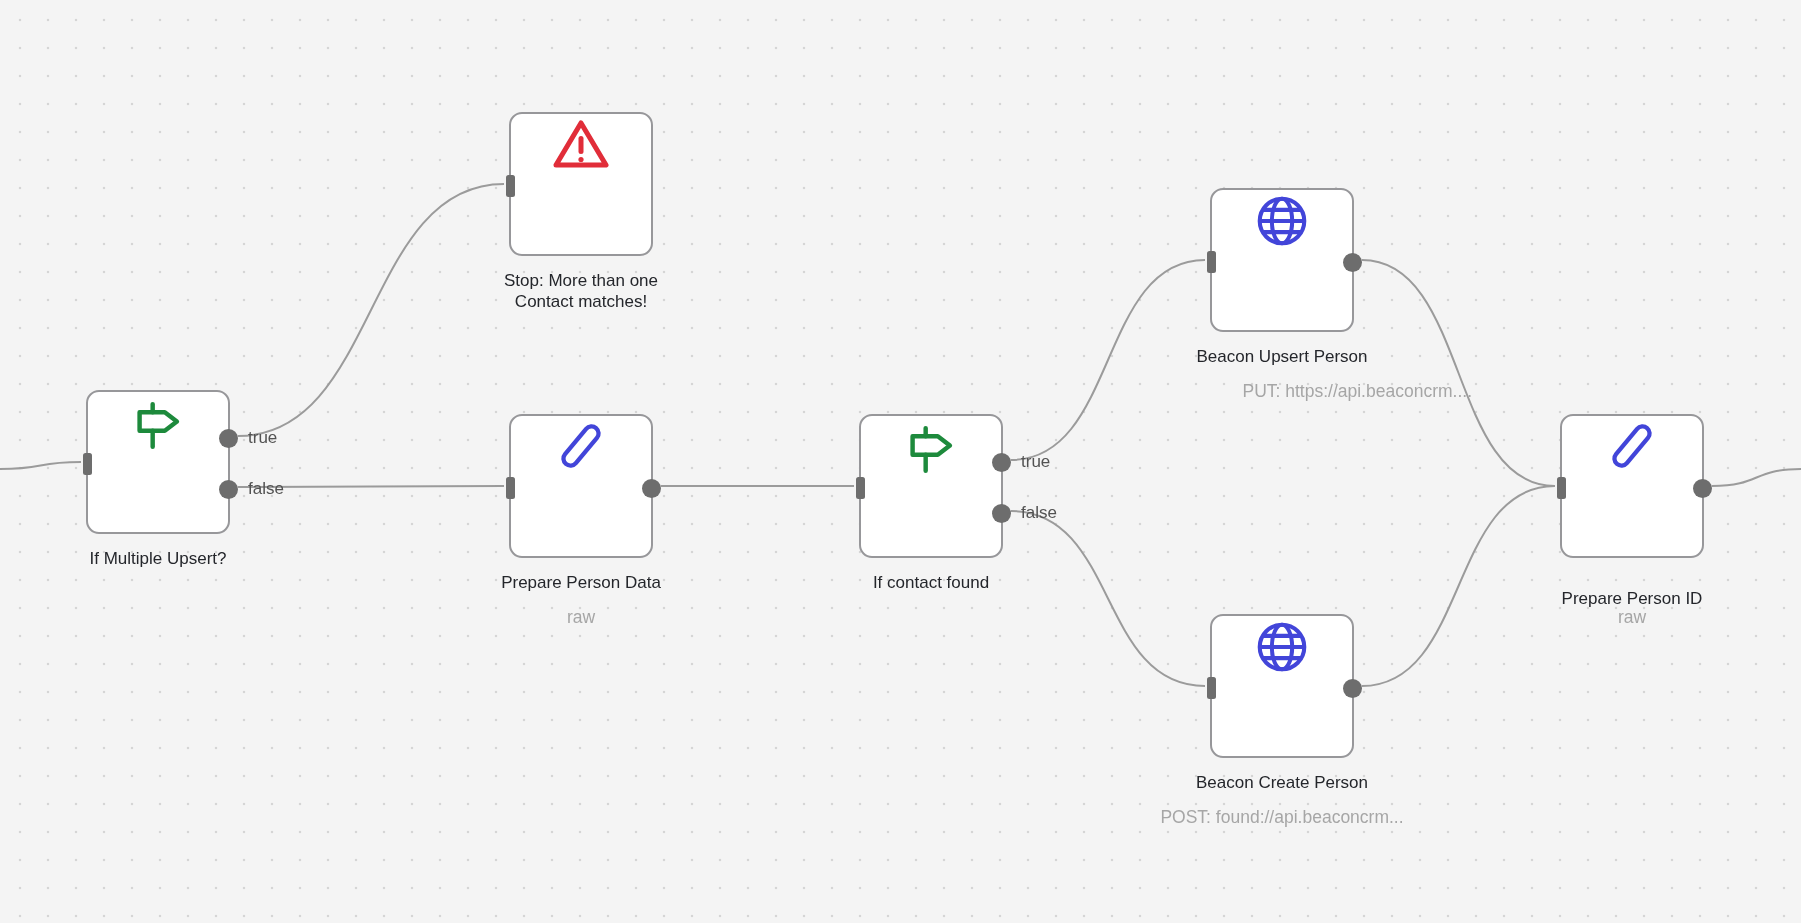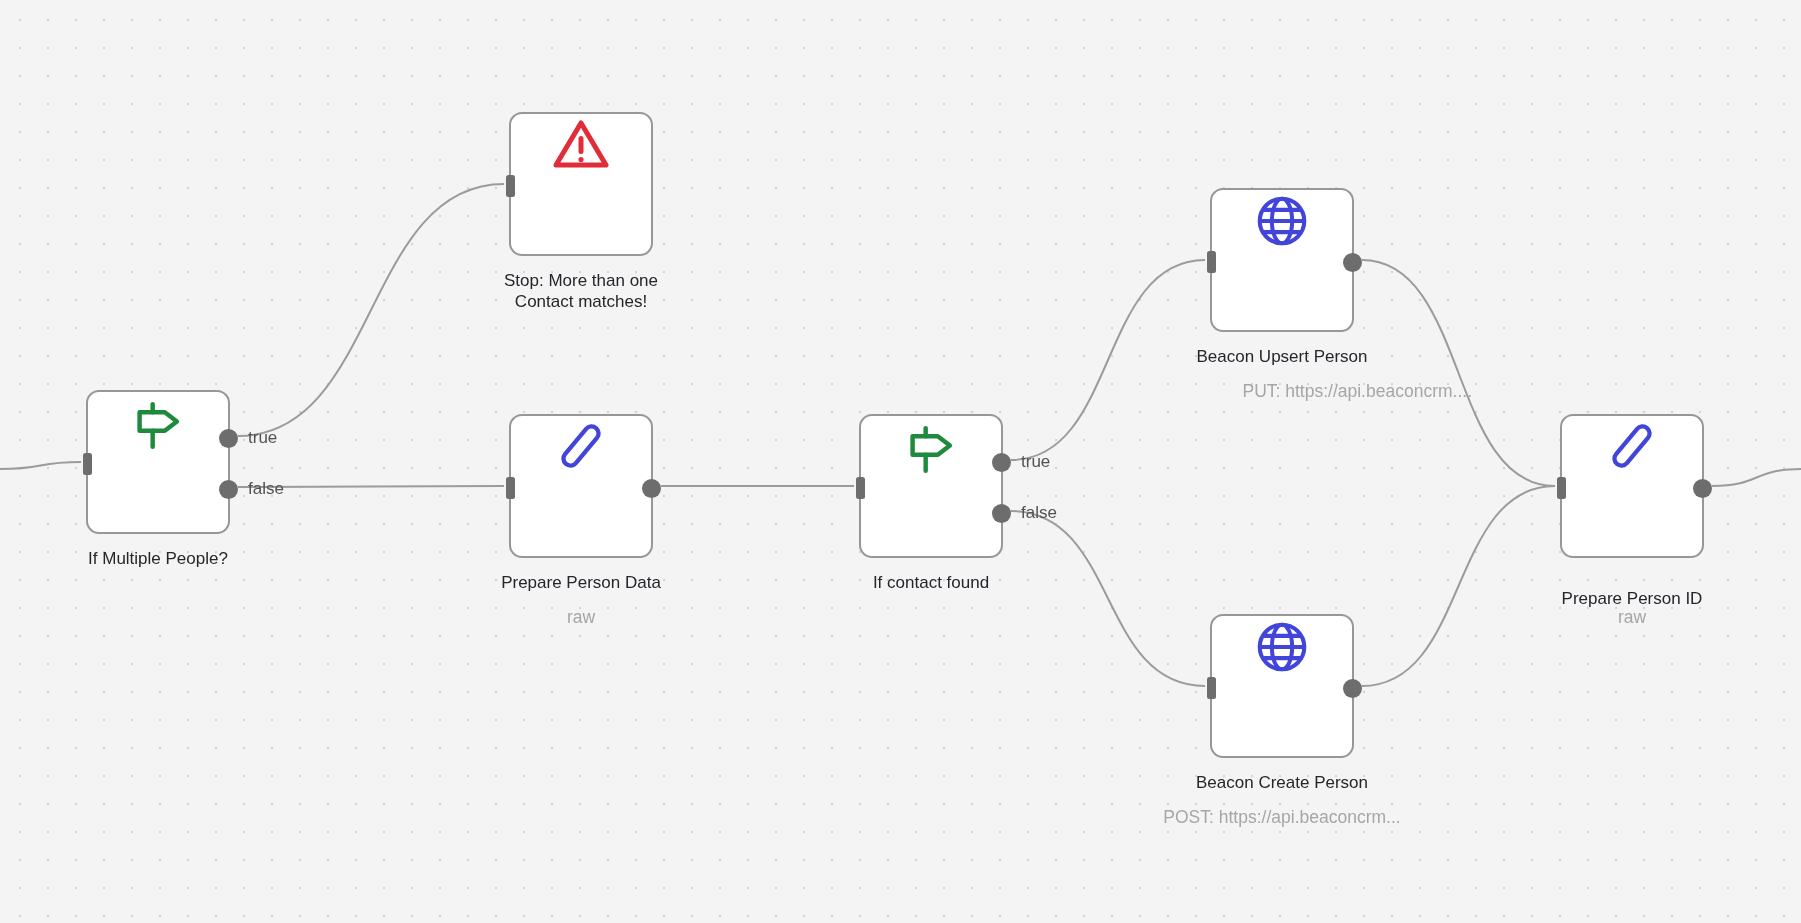--- a/index.html
+++ b/index.html
@@ -104,21 +104,21 @@
               <path d="M13 21 H39 L51.5 30.5 L39 40 H13 Z"></path>
               <path d="M26.5 12.5 V21"></path>
               <path d="M26.5 40 V56.5"></path>
             </svg></div>
           <div class="port-in" style="top: 61px;"></div>
           <div class="port-out" style="top: 36.5px;"></div>
           <span class="port-label" style="top: 35px; left: 160px;">true</span>
           <div class="port-out" style="top: 87.5px;"></div>
           <span class="port-label" style="top: 86px; left: 160px;">false</span>
         </div>
-        <div class="node-label" style="top: 158px;">If Multiple People?</div>
+        <div class="node-label" style="top: 158px;">If Multiple Upsert?</div>
       </div>
       <div class="node" style="left: 509px; top: 112px; width: 144px;">
         <div class="node-box" style="width: 144px; height: 144px;">
           <div class="node-icon"><svg viewBox="0 0 64 64" width="64" height="64" fill="none" stroke="#e12d39" stroke-width="5" stroke-linejoin="round" stroke-linecap="round">
               <path d="M32 9 L57 51 H7 Z"></path>
               <path d="M32 24.5 V37.5"></path>
               <circle cx="32" cy="45.5" r="2.6" fill="#e12d39" stroke="none"></circle>
             </svg></div>
           <div class="port-in" style="top: 61px;"></div>
         </div>
@@ -172,21 +172,21 @@
               <circle cx="32" cy="32" r="23"></circle>
               <ellipse cx="32" cy="32" rx="10.5" ry="23"></ellipse>
               <path d="M9.5 32 H54.5"></path>
               <path d="M13 20.5 H51"></path>
               <path d="M13 43.5 H51"></path>
             </svg></div>
           <div class="port-in" style="top: 61px;"></div>
           <div class="port-out" style="top: 62.5px;"></div>
         </div>
         <div class="node-label" style="top: 158px;">Beacon Create Person</div>
-        <div class="node-subtitle" style="top: 193px;">POST: https://api.beaconcrm...</div>
+        <div class="node-subtitle" style="top: 193px;">POST: found://api.beaconcrm...</div>
       </div>
       <div class="node" style="left: 1560px; top: 414px; width: 144px;">
         <div class="node-box" style="width: 144px; height: 144px;">
           <div class="node-icon"><svg viewBox="0 0 64 64" width="60" height="60" fill="none" stroke="#4245d9" stroke-width="4.6">
               <rect x="24.5" y="7" width="15" height="50" rx="7.5" transform="rotate(40 32 32)"></rect>
             </svg></div>
           <div class="port-in" style="top: 61px;"></div>
           <div class="port-out" style="top: 62.5px;"></div>
         </div>
         <div class="node-label" style="top: 174px;">Prepare Person ID</div>

